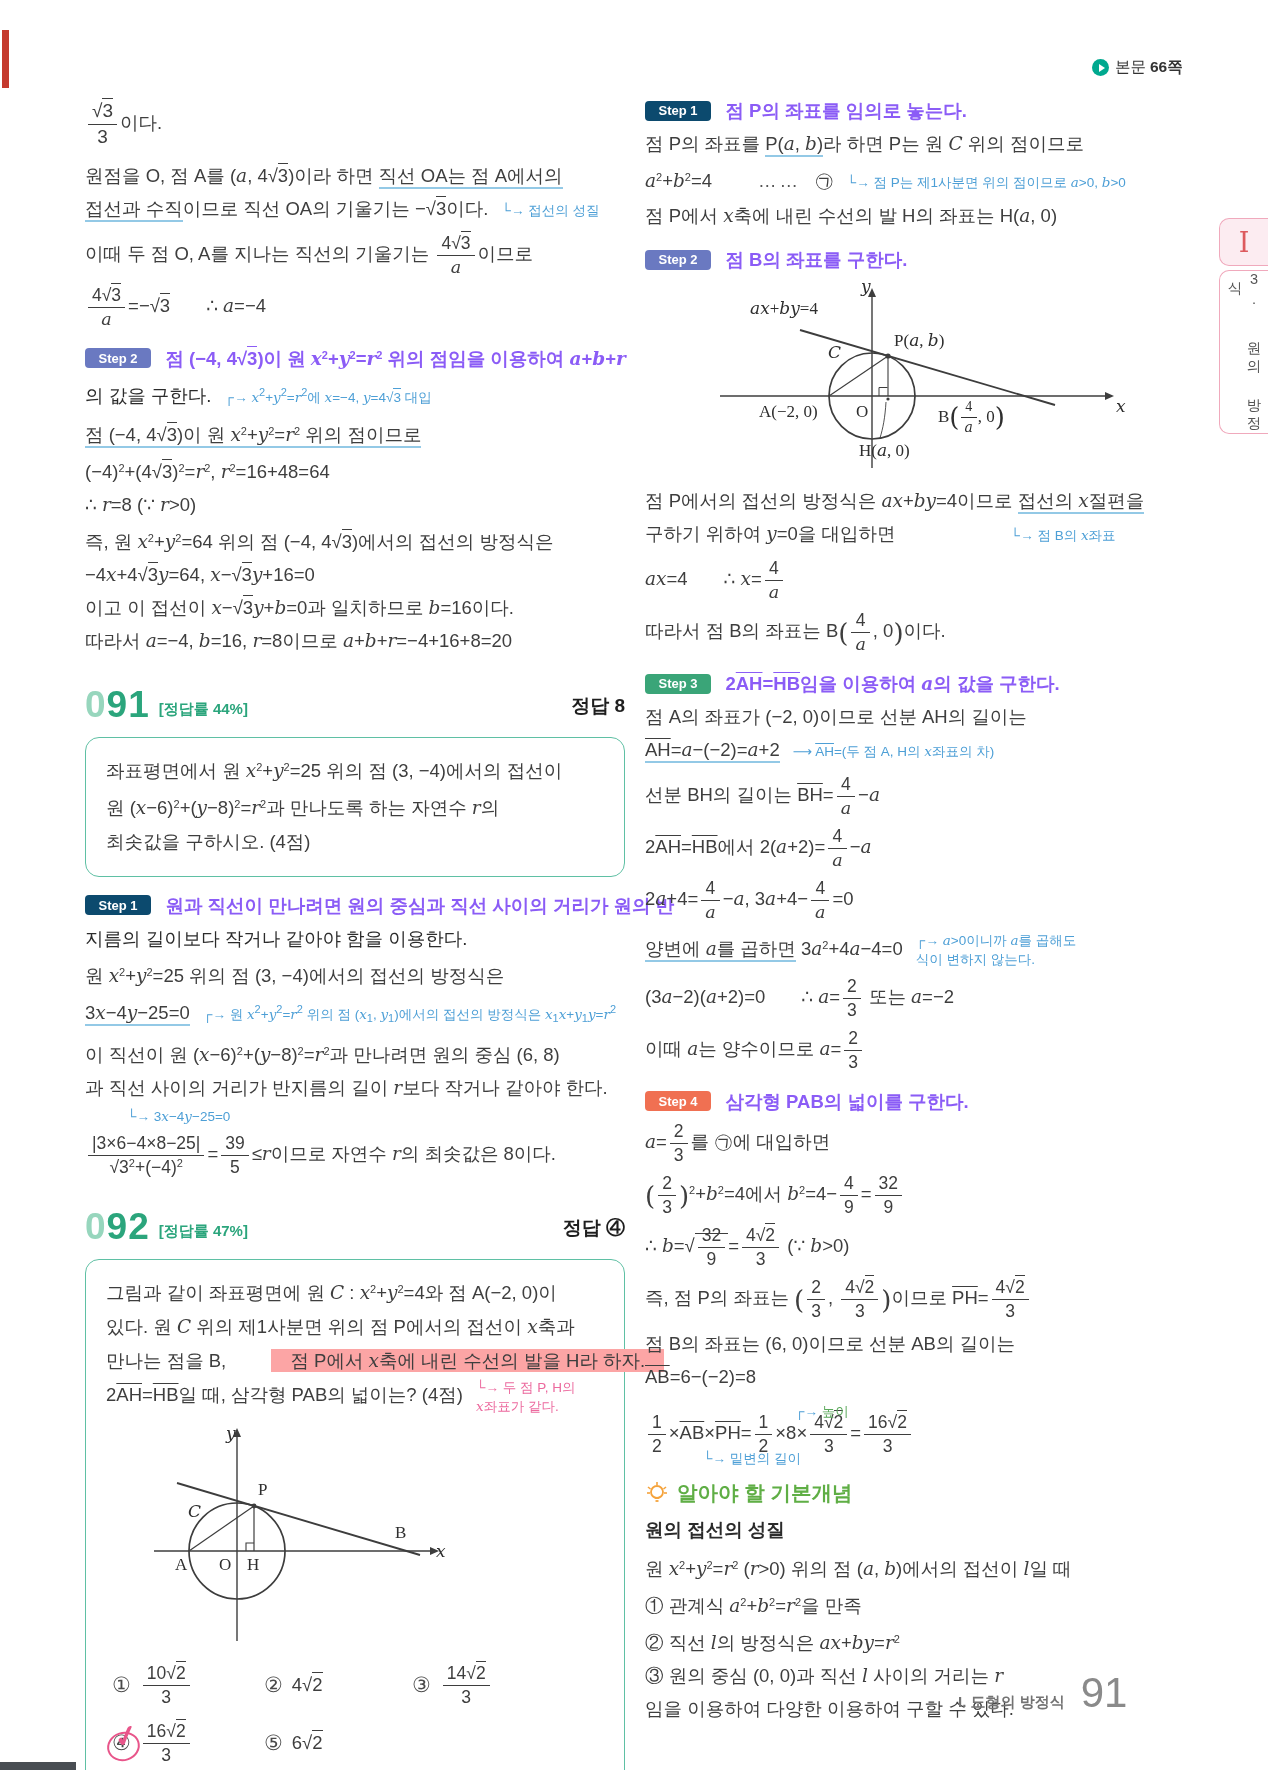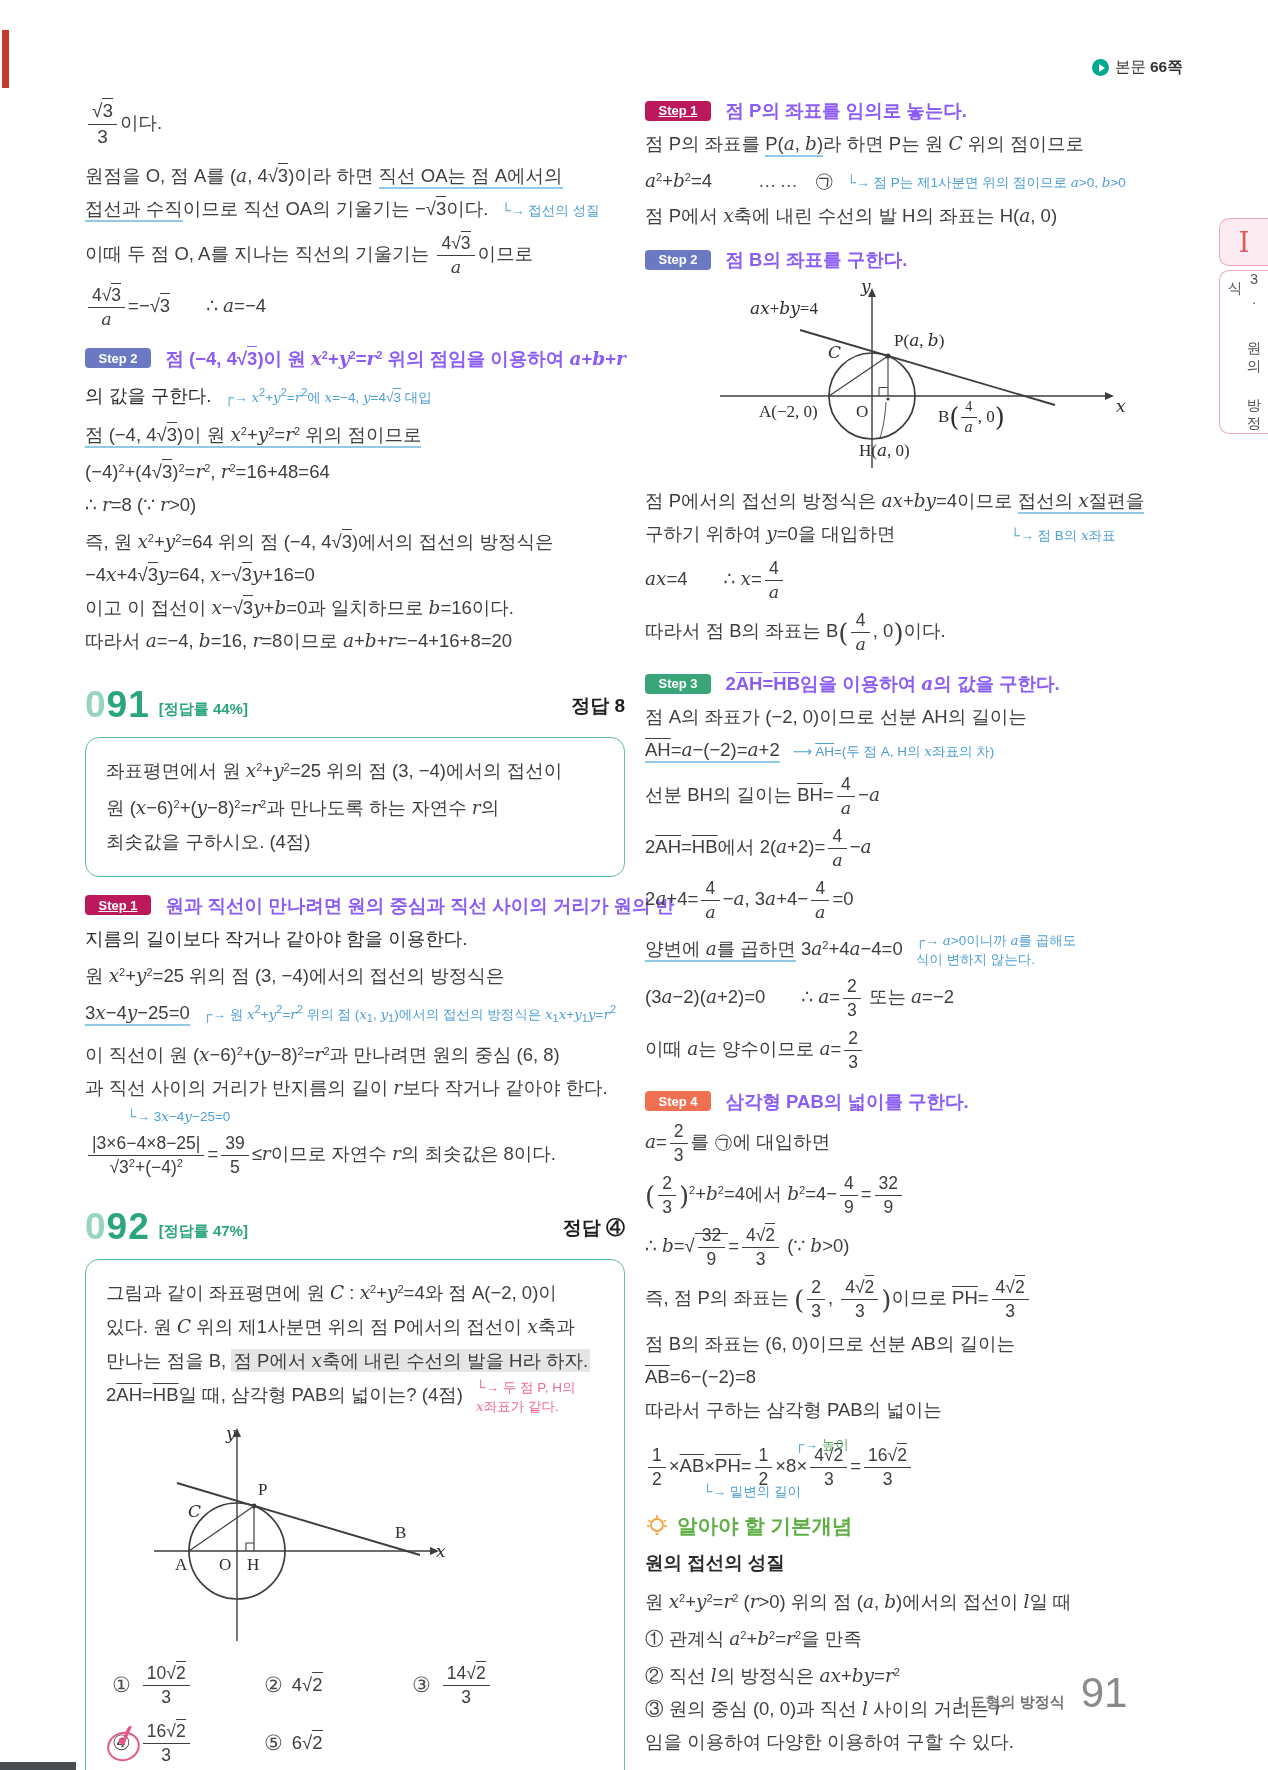--- a/index.html
+++ b/index.html
@@ -22,27 +22,27 @@
   .fr.sm{font-size:14px;margin:0 1px;}
   .vl{border-top:1.4px solid currentColor;padding-top:1px;}
   .ov{text-decoration:overline;}
   .ub{border-bottom:2px solid #93c9e6;padding-bottom:1px;}
   .note{color:#4d9fd6;font-size:13.5px;white-space:nowrap;margin-left:8px;}
   .noteml{color:#4d9fd6;font-size:13.5px;display:inline-block;vertical-align:middle;
           line-height:1.35;text-align:left;margin-left:8px;white-space:nowrap;}
   .mlr{margin-left:110px;}
   .pnote{color:#ec6a9e;font-size:13.5px;display:inline-block;vertical-align:top;
          line-height:1.4;margin-left:8px;white-space:nowrap;}
-  .hl{background:#e5e5e5;padding:1px 2px;}
+  .hl{background:#fca5a5;padding:1px 19px;margin-left:40px;}
   .sp{margin-left:36px;}
   .dots{letter-spacing:3px;margin:0 14px 0 46px;color:#555;}
   .bp{font-size:26px;font-weight:300;vertical-align:middle;font-family:"DejaVu Serif",serif;}
   .badge{display:inline-block;min-width:50px;text-align:center;color:#fff;font-size:13px;
          font-weight:700;padding:2.5px 8px;border-radius:4px;margin-right:10px;vertical-align:2px;}
-  .b-pink{background:#be185d;text-decoration:underline;}
+  .b-pink{background:#0c4a6e;}
   .b-blue{background:#6a79c1;}
   .b-green{background:#3aa578;}
   .b-orange{background:#f07052;}
   .stepline{margin:16px 0 6px;white-space:nowrap;}
   .stitle{font-weight:700;color:#8b5cf6;font-size:18.5px;}
   .stitle-cont{font-weight:400;color:#2b2b2b;}
   .phead{display:flex;align-items:flex-end;margin:30px 0 14px;width:540px;}
   .pnum{font-size:37px;font-weight:800;color:#2ba57c;letter-spacing:1px;line-height:1;}
   .pnum .dim{color:#97d6bd;}
   .prate{color:#2ba57c;font-size:15px;font-weight:700;margin-left:9px;padding-bottom:4px;}
@@ -360,21 +360,20 @@
           <span class="d">3</span>
         </span>, <span class="fr">
           <span class="n">4√<span class="vl">2</span></span>
           <span class="d">3</span>
         </span><span class="bp">)</span>이므로 <span class="ov">PH</span>=<span class="fr">
           <span class="n">4√<span class="vl">2</span></span>
           <span class="d">3</span>
         </span></div>
     <div class="ln">점 B의 좌표는 (6, 0)이므로 선분 AB의 길이는</div>
     <div class="ln"><span class="ov">AB</span>=6−(−2)=8</div>
-    <div class="ln">따라서 구하는 삼각형 PAB의 넓이는</div>
 
     <div class="ln rel">
       <span class="fnote top"><span class="narr">┌→</span> <span class="ngrn">높이</span></span>
       <span class="fnote bottom"><span class="narr">└→</span> 밑변의 길이</span>
       <span><span class="fr">
             <span class="n">1</span>
             <span class="d">2</span>
           </span>×<span class="ov">AB</span>×<span class="ov">PH</span>=<span class="fr">
             <span class="n">1</span>
             <span class="d">2</span>

